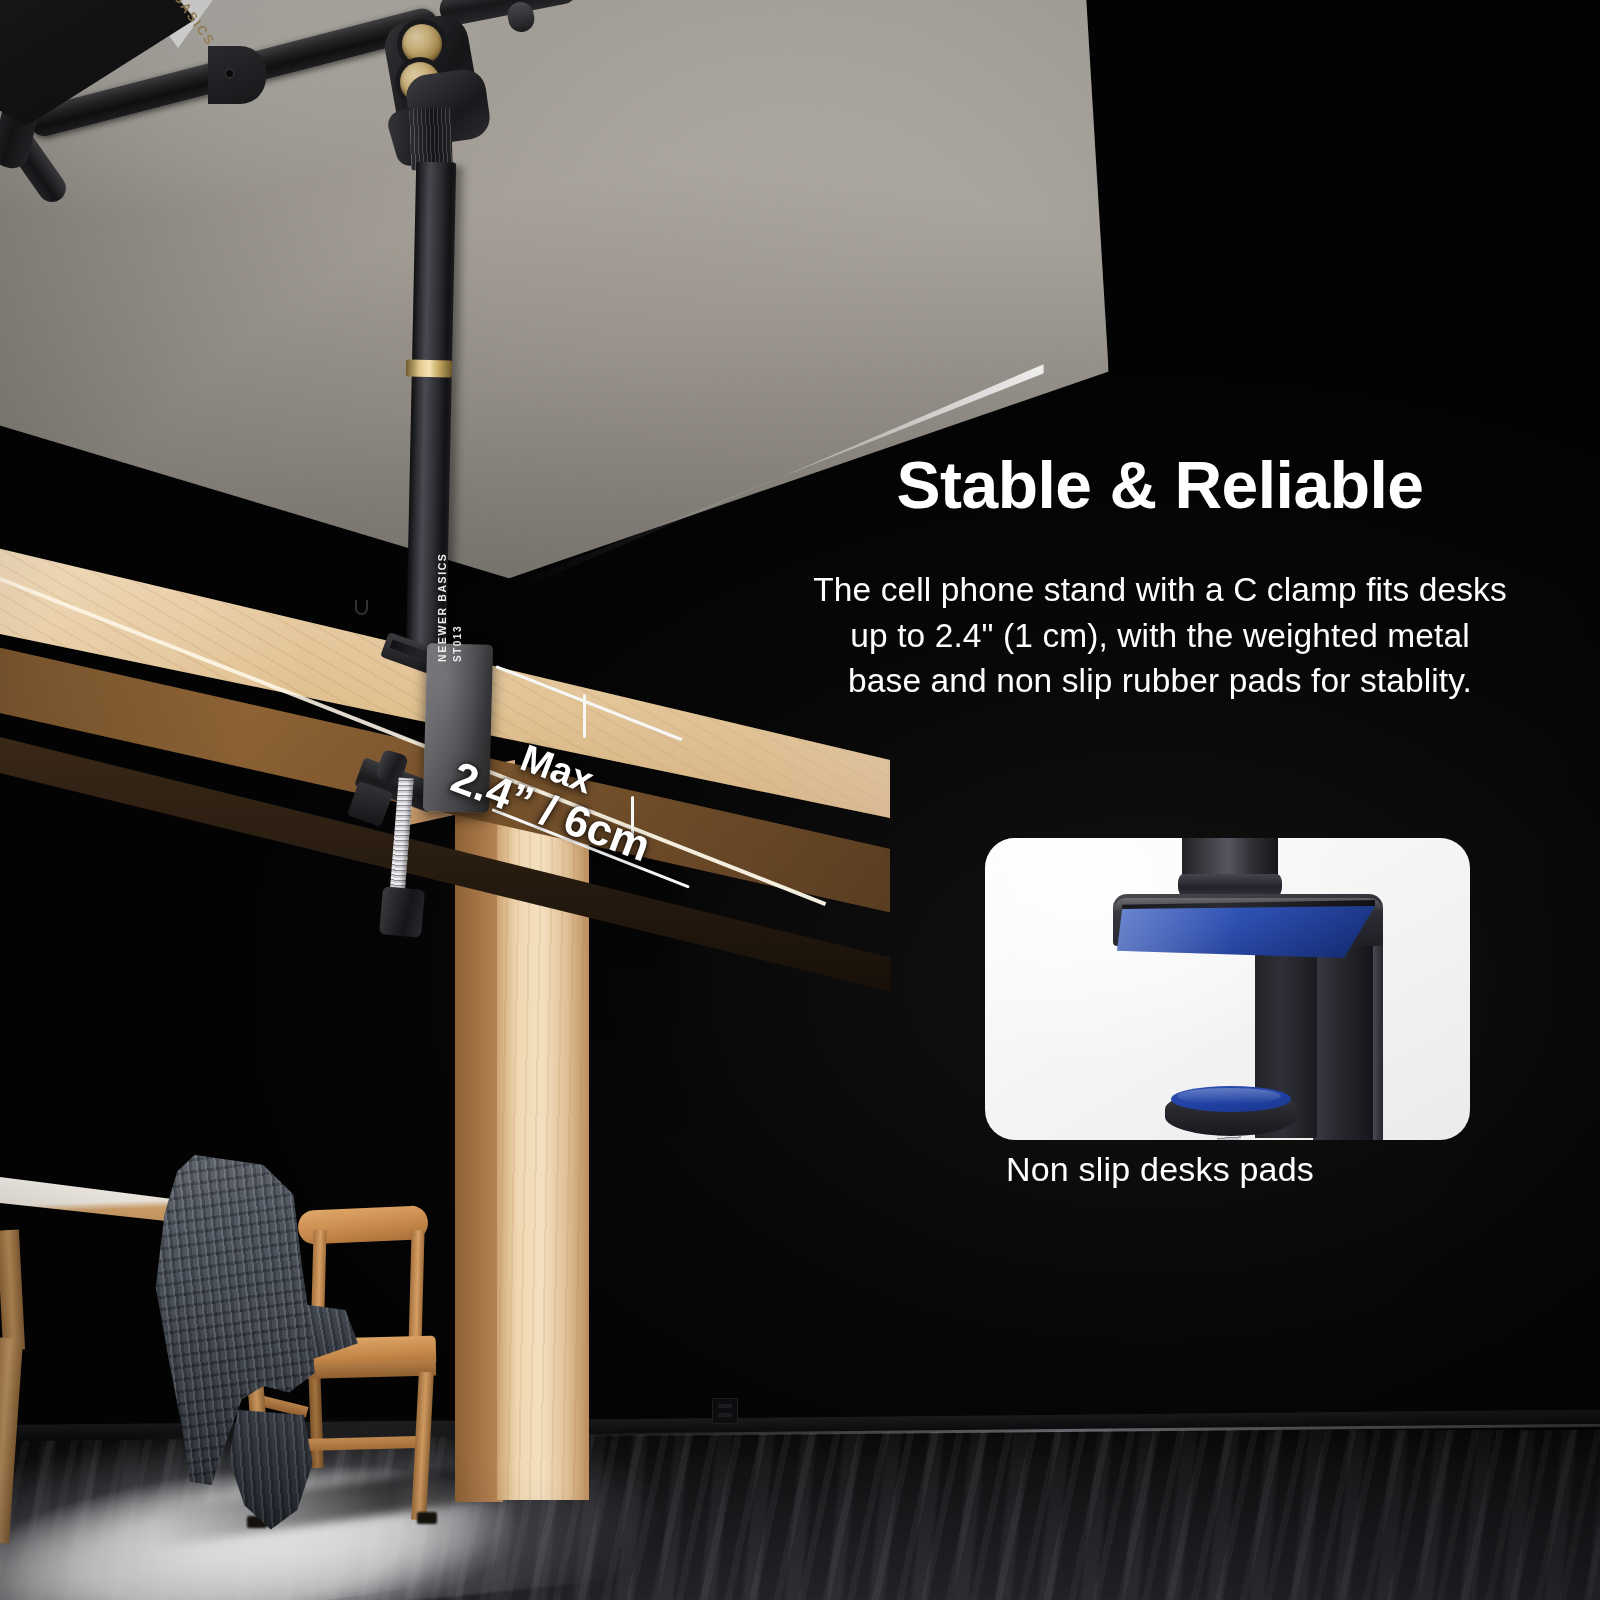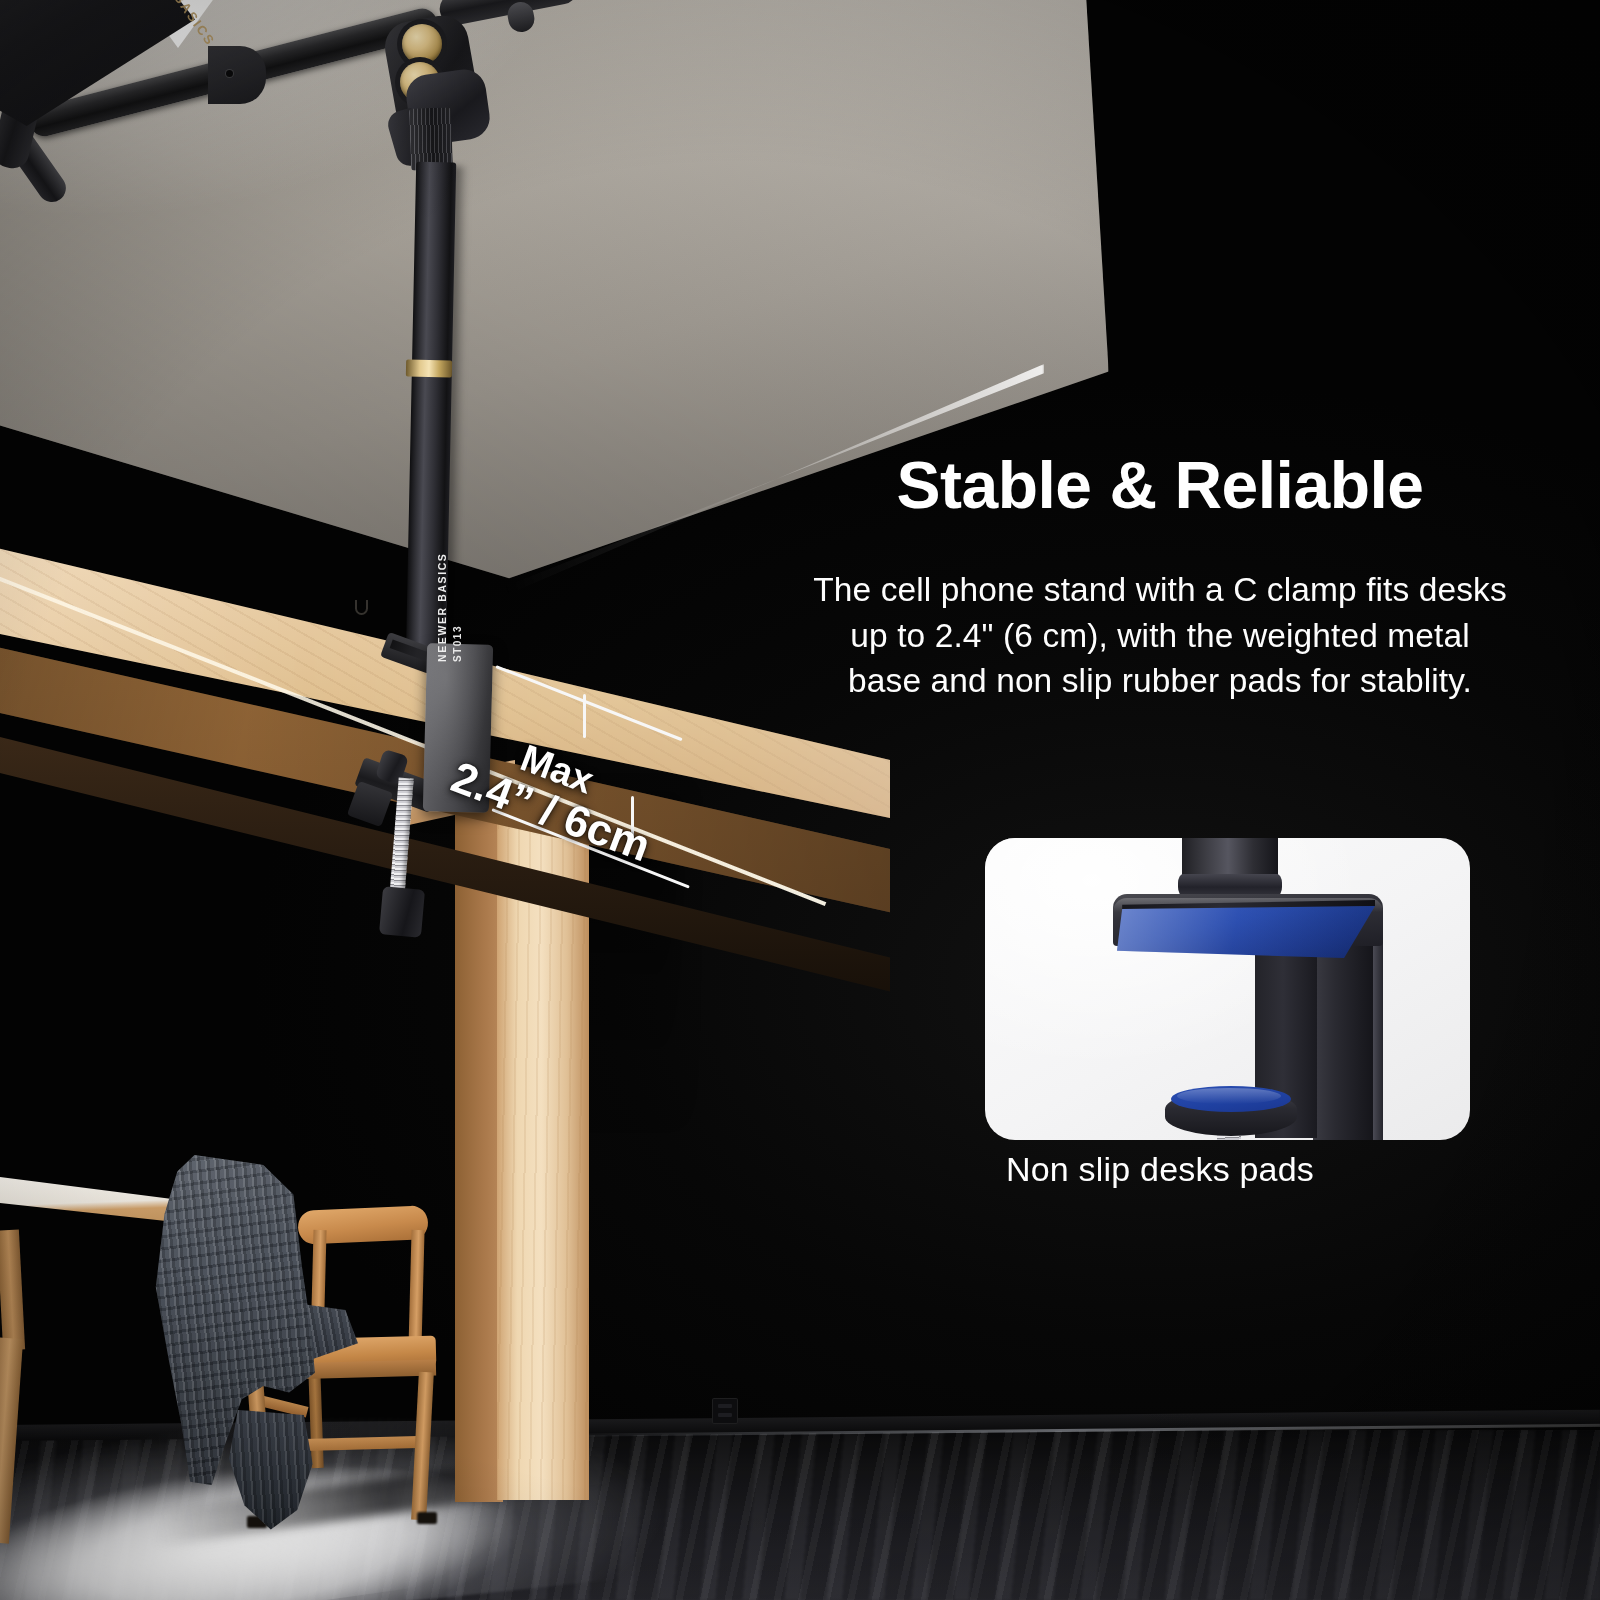--- a/index.html
+++ b/index.html
@@ -719,21 +719,21 @@
     <div class="dim-text">
       <span class="l1">Max</span>
       <span class="l2">2.4” / 6cm</span>
     </div>
 
     <div class="vignette"></div>
   </div>
 
   <div class="copy">
     <h1 class="headline">Stable &amp; Reliable</h1>
-    <p class="body-copy">The cell phone stand with a C clamp fits desks up to 2.4" (6 cm), with the weighted metal base and non slip rubber pads for stablity.</p>
+    <p class="body-copy">The cell phone stand with a C clamp fits desks up to 2.4" (1 cm), with the weighted metal base and non slip rubber pads for stablity.</p>
   </div>
 
   <div class="inset">
     <div class="inset-sh"></div>
     <div class="ic-tube"></div>
     <div class="ic-tube-collar"></div>
     <div class="ic-spine"></div>
     <div class="ic-spine-front"></div>
     <div class="ic-spine-edge"></div>
     <div class="ic-jaw-top"></div>

